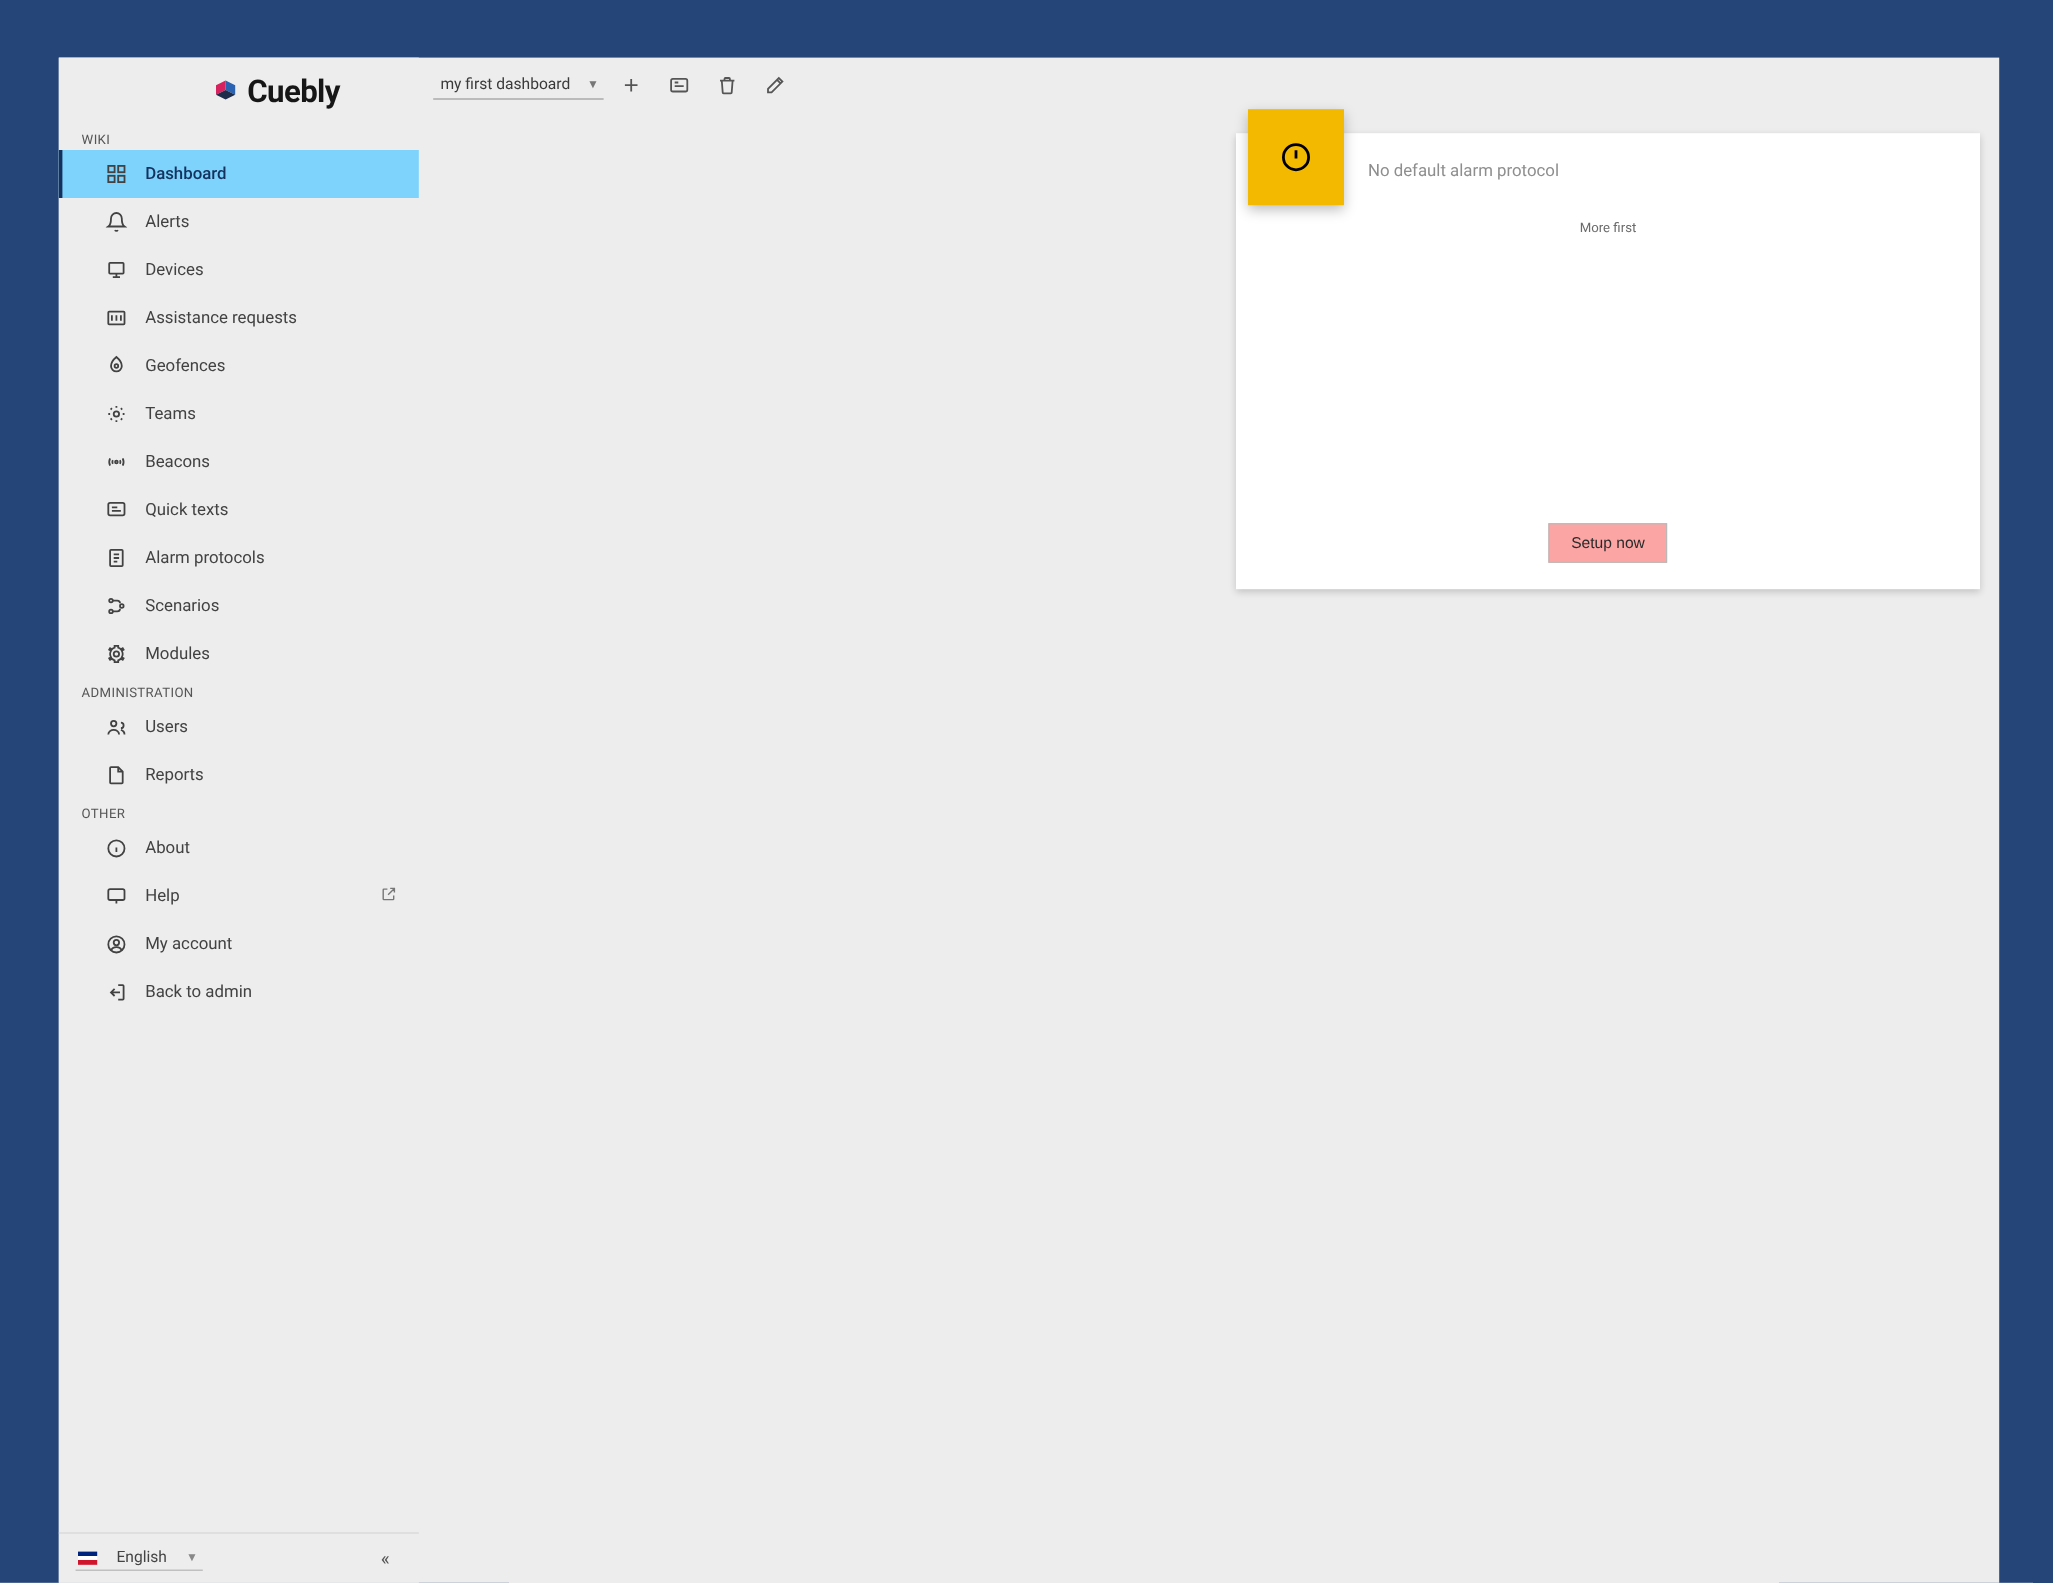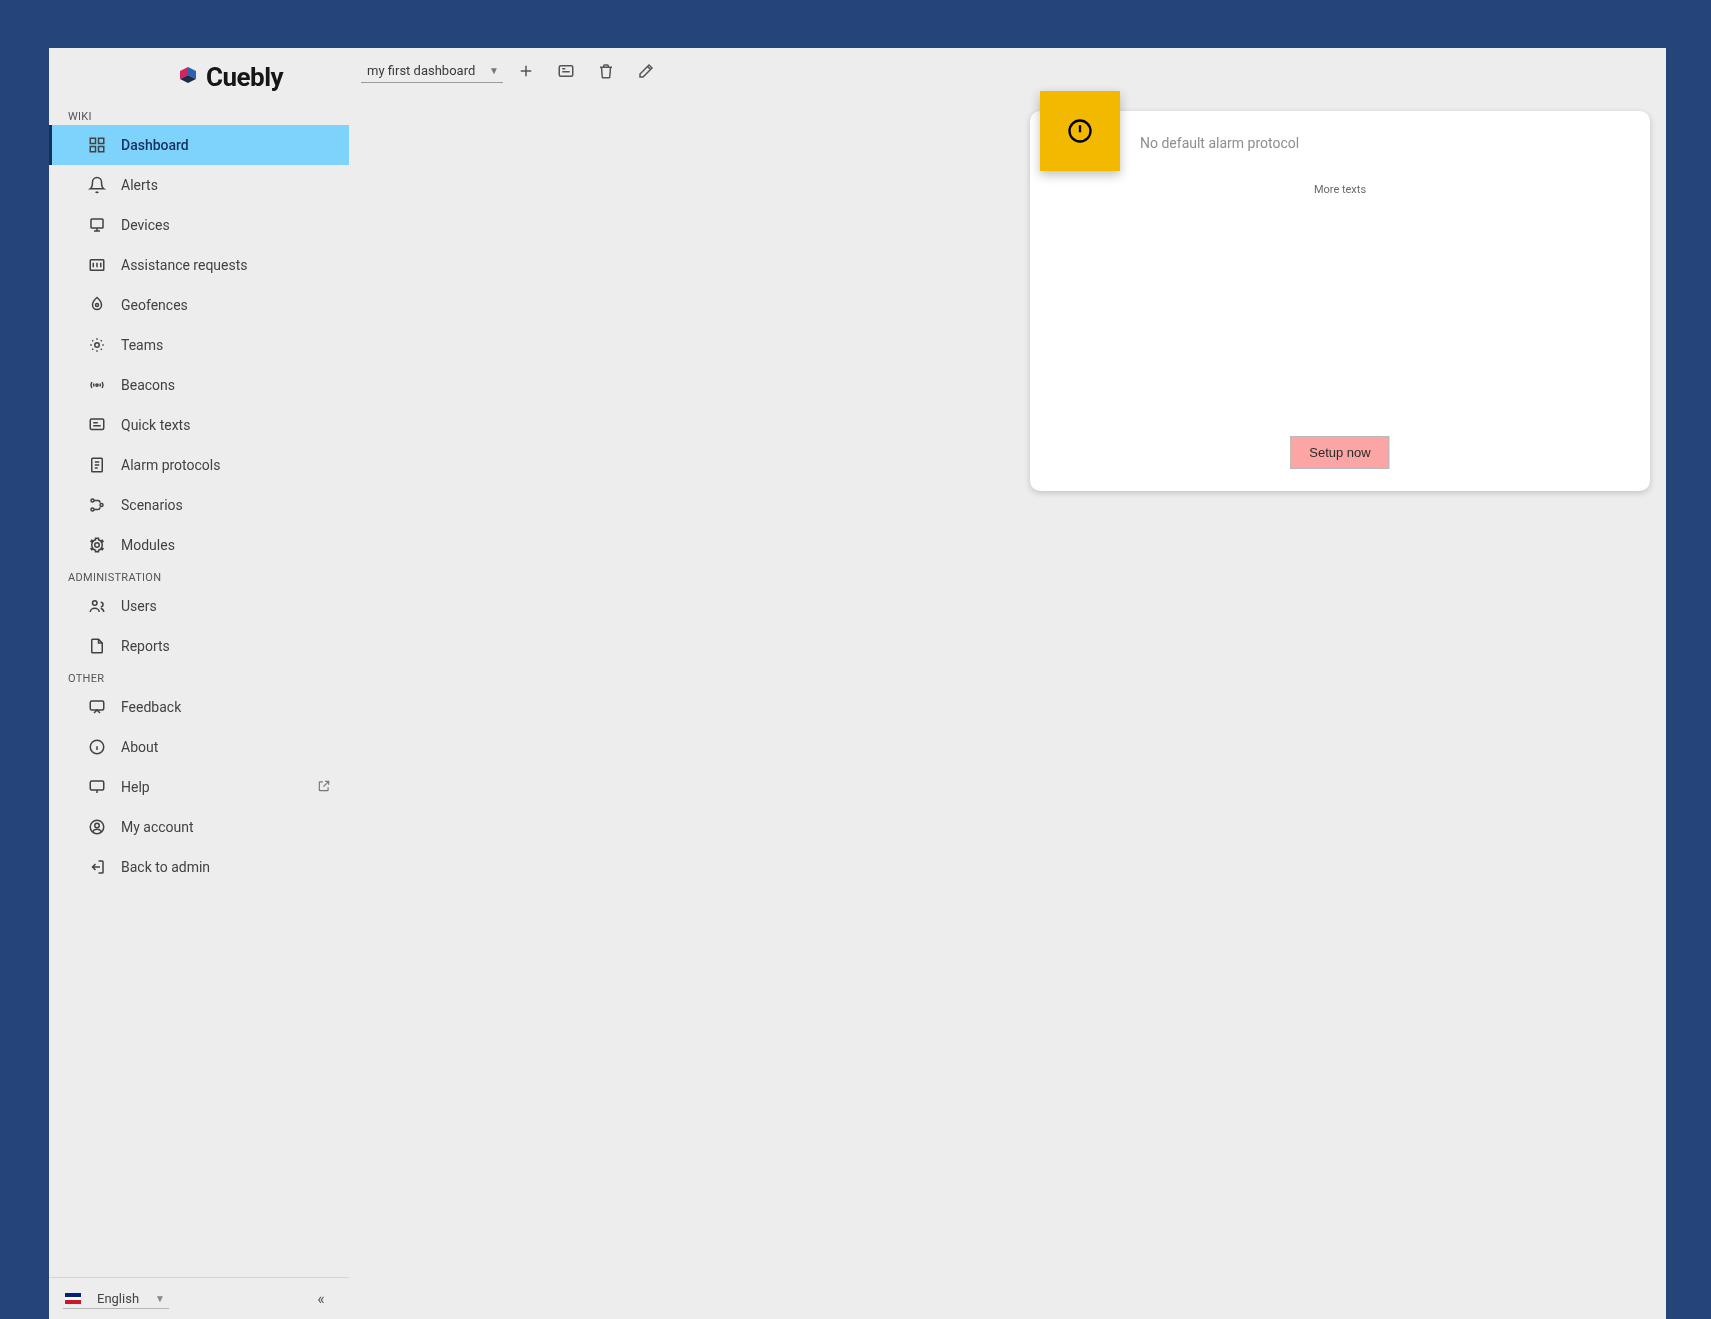--- a/index.html
+++ b/index.html
@@ -172,21 +172,20 @@
   position: relative;
 }
 .widget {
   position: absolute;
   left: 355px;
   top: 63px;
   width: 620px;
   height: 380px;
   background: #fff;
   box-shadow: 0 2px 6px rgba(0,0,0,0.18);
-  border-radius: 10px;
 }
 .widget-badge {
   position: absolute;
   left: 10px;
   top: -20px;
   width: 80px;
   height: 80px;
   background: #f2b900;
   box-shadow: 0 4px 10px rgba(0,0,0,0.25);
   display: flex;
@@ -360,29 +359,20 @@
             <path d="M14 3v5h5"></path>
           </svg>
         </span>
       <span class="nav-label">Reports</span>
     </div>
 
     <div class="section-label">OTHER</div>
     <div class="nav-item">
       <span class="nav-icon">
           <svg viewBox="0 0 24 24" fill="none" stroke="currentColor" stroke-width="2">
-            <rect x="3" y="4" width="18" height="12" rx="2"></rect>
-            <path d="M8 20l4-4 4 4"></path>
-          </svg>
-        </span>
-      <span class="nav-label">Feedback</span>
-    </div>
-    <div class="nav-item">
-      <span class="nav-icon">
-          <svg viewBox="0 0 24 24" fill="none" stroke="currentColor" stroke-width="2">
             <circle cx="12" cy="12" r="9"></circle>
             <path d="M12 8v.01M12 11v5"></path>
           </svg>
         </span>
       <span class="nav-label">About</span>
     </div>
     <div class="nav-item">
       <span class="nav-icon">
           <svg viewBox="0 0 24 24" fill="none" stroke="currentColor" stroke-width="2">
             <rect x="3" y="4" width="18" height="12" rx="2"></rect>
@@ -456,18 +446,18 @@
 
     <div class="content">
       <div class="widget">
         <div class="widget-badge">
           <svg viewBox="0 0 24 24" fill="none" stroke="currentColor" stroke-width="2">
               <circle cx="12" cy="12" r="9"></circle>
               <path d="M12 7v6M12 17h.01"></path>
             </svg>
         </div>
         <div class="widget-title">No default alarm protocol</div>
-        <div class="widget-moreinfo">More texts</div>
+        <div class="widget-moreinfo">More first</div>
         <button class="widget-setup">Setup now</button>
       </div>
     </div>
   </main>
 </div>
 
 </body></html>

